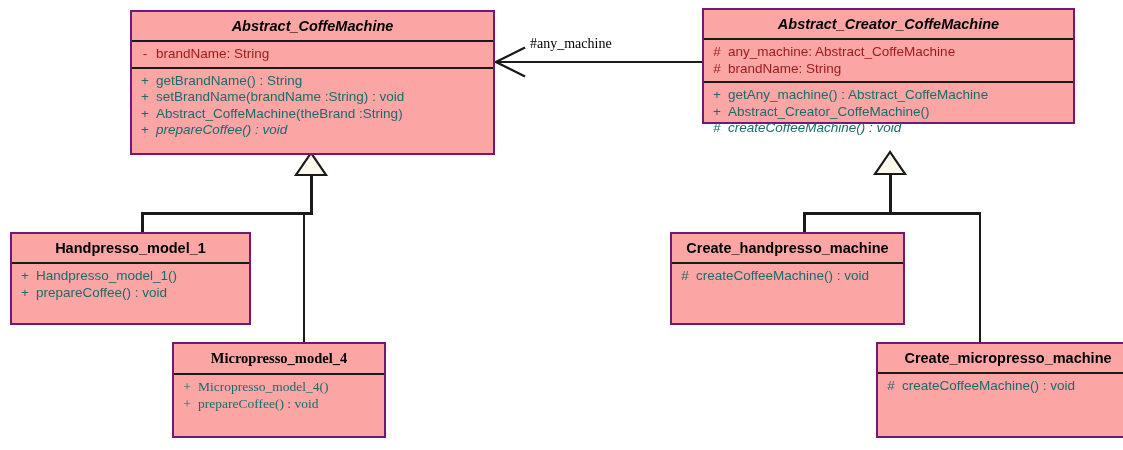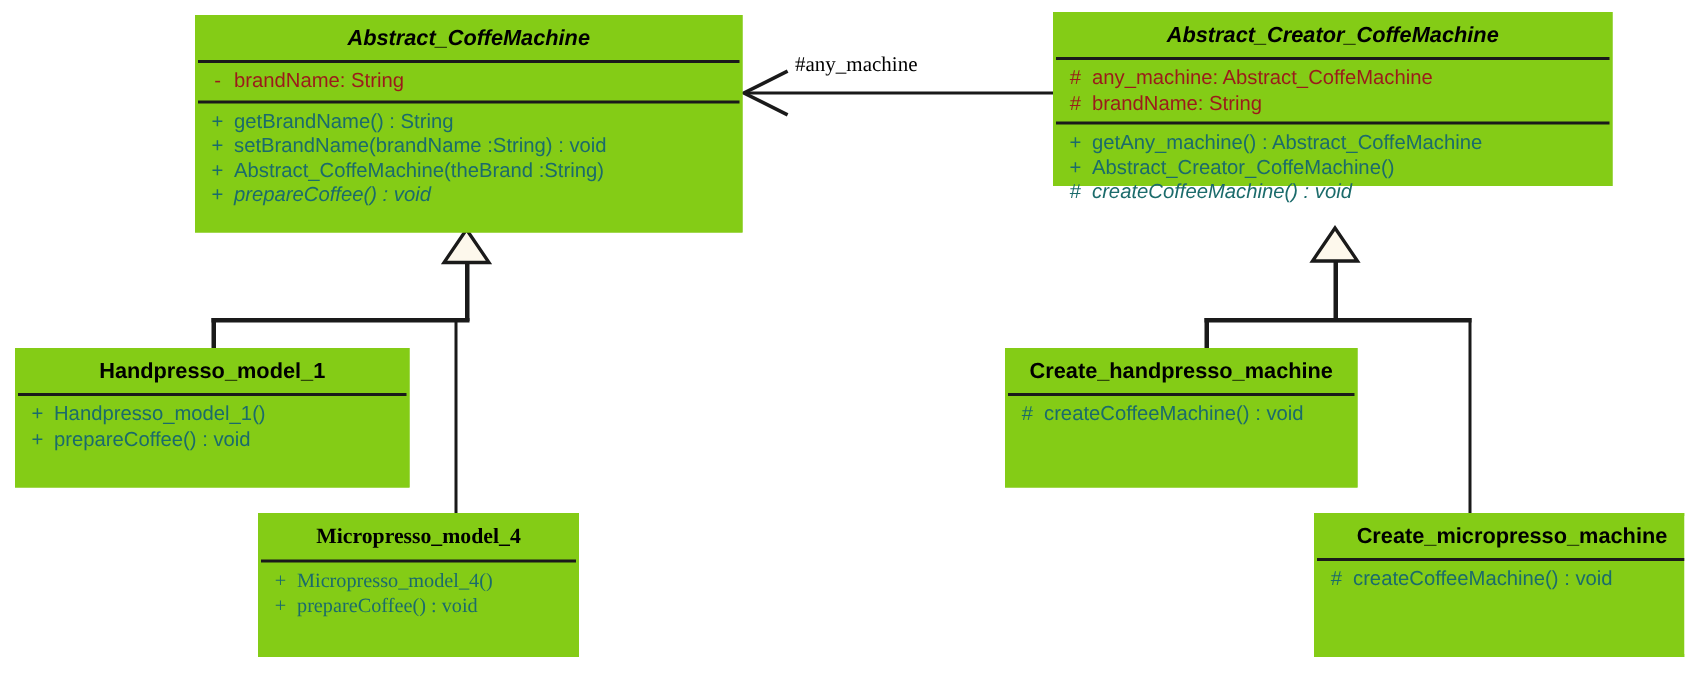--- a/index.html
+++ b/index.html
@@ -10,22 +10,22 @@
   #canvas {
     position: relative;
     width: 1123px;
     height: 450px;
     background: #ffffff;
     font-family: "Liberation Sans", sans-serif;
     overflow: hidden;
   }
   .uml-class {
     position: absolute;
-    background: #84cc16;
-    border: 2px solid #84cc16;
+    background: #fca5a5;
+    border: 2px solid #701a75;
     box-sizing: border-box;
     z-index: 5;
   }
   .uml-name {
     text-align: center;
     font-weight: bold;
     font-size: 14.5px;
     color: #000000;
     padding: 6px 4px 6px 4px;
     letter-spacing: 0px;
@@ -161,21 +161,21 @@
         <span class="uml-vis">+</span>
         <span class="uml-text">Abstract_Creator_CoffeMachine()</span>
       </div>
       <div class="uml-row meth">
         <span class="uml-vis">#</span>
         <span class="uml-text italic">createCoffeeMachine() : void</span>
       </div>
     </div>
   </div>
 
-  <div class="uml-class" style="left:10px; top:232px; width:263px; height:93px;">
+  <div class="uml-class" style="left:10px; top:232px; width:241px; height:93px;">
     <div class="uml-name">Handpresso_model_1</div>
     <div class="uml-sep"></div>
     <div class="uml-section">
       <div class="uml-row meth">
         <span class="uml-vis">+</span>
         <span class="uml-text">Handpresso_model_1()</span>
       </div>
       <div class="uml-row meth">
         <span class="uml-vis">+</span>
         <span class="uml-text">prepareCoffee() : void</span>

